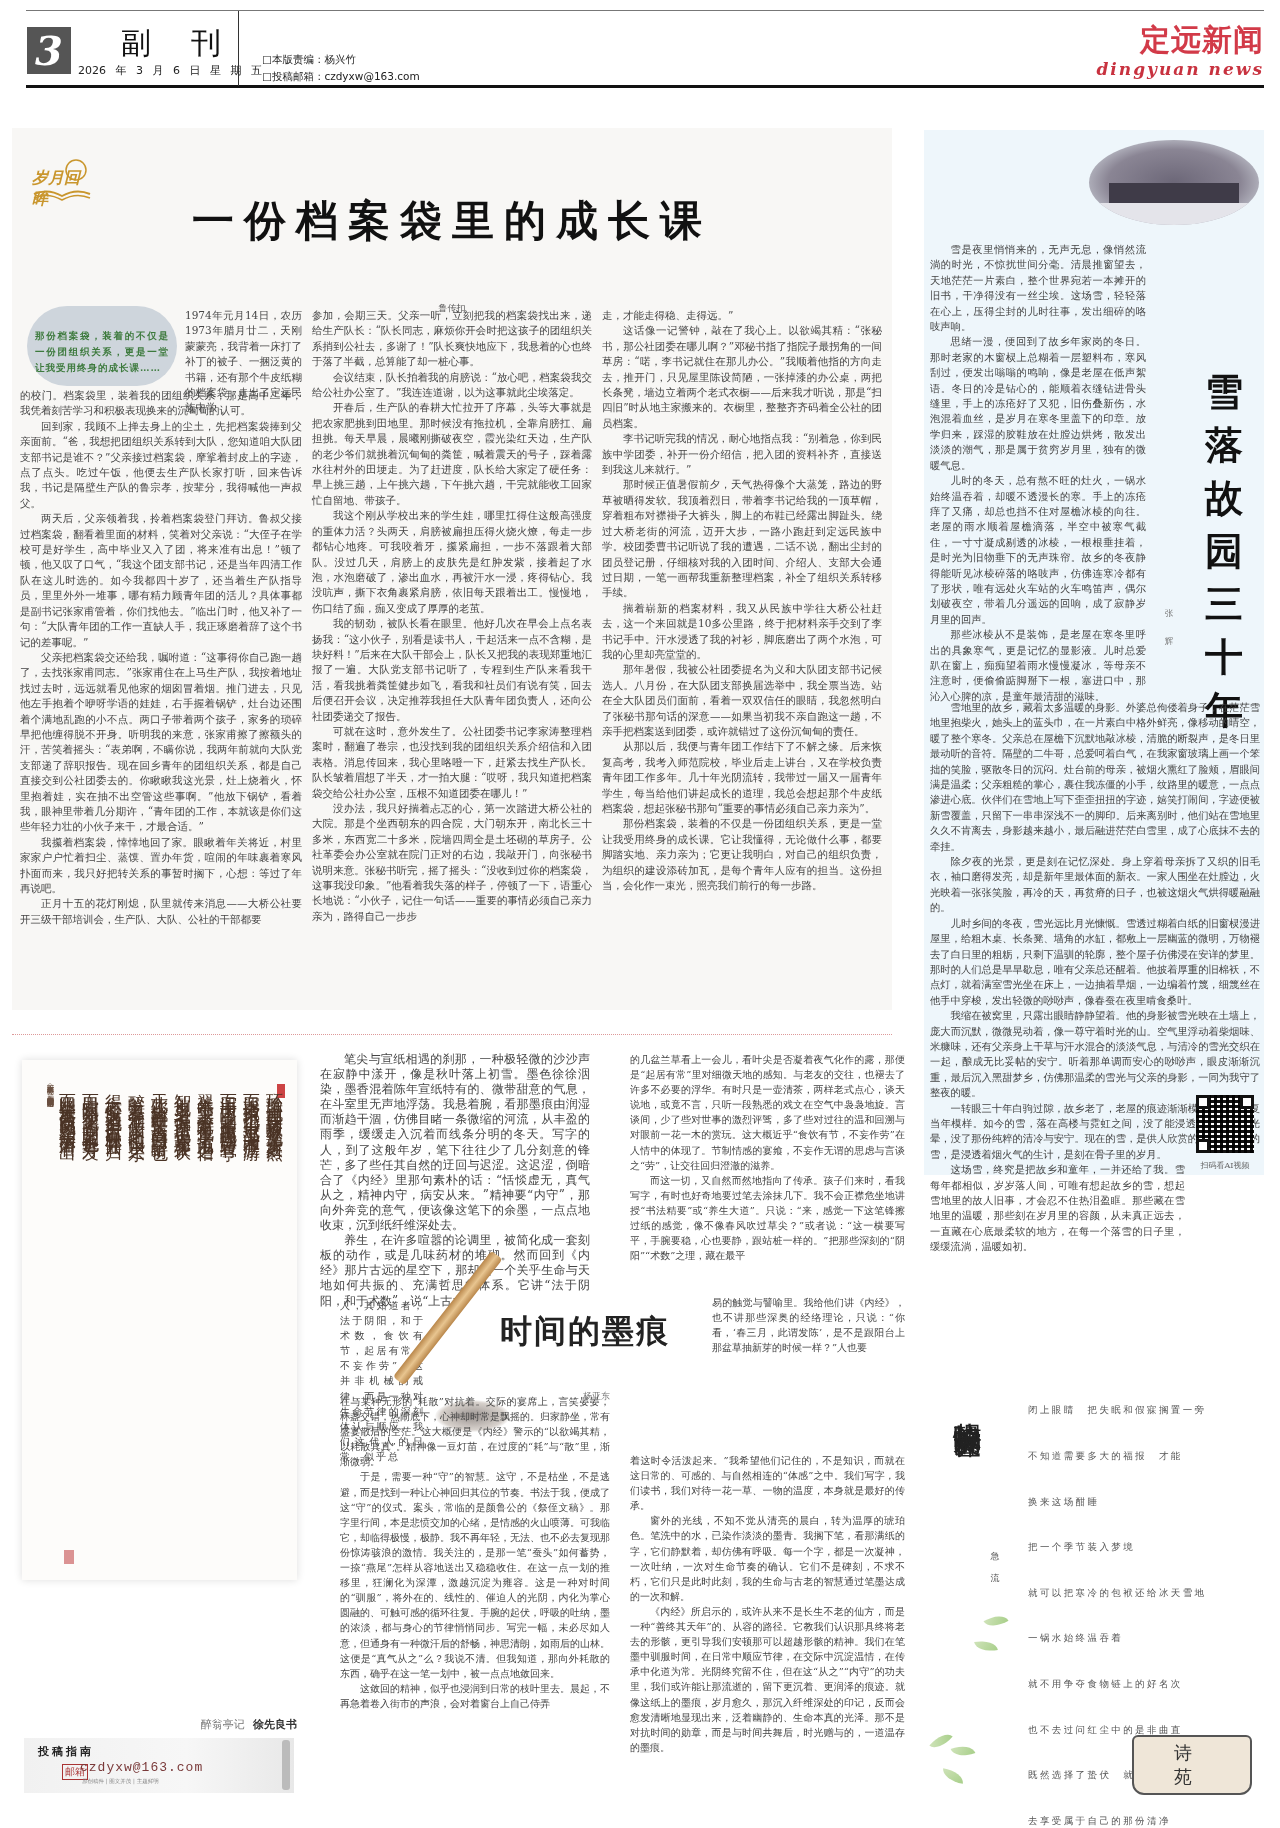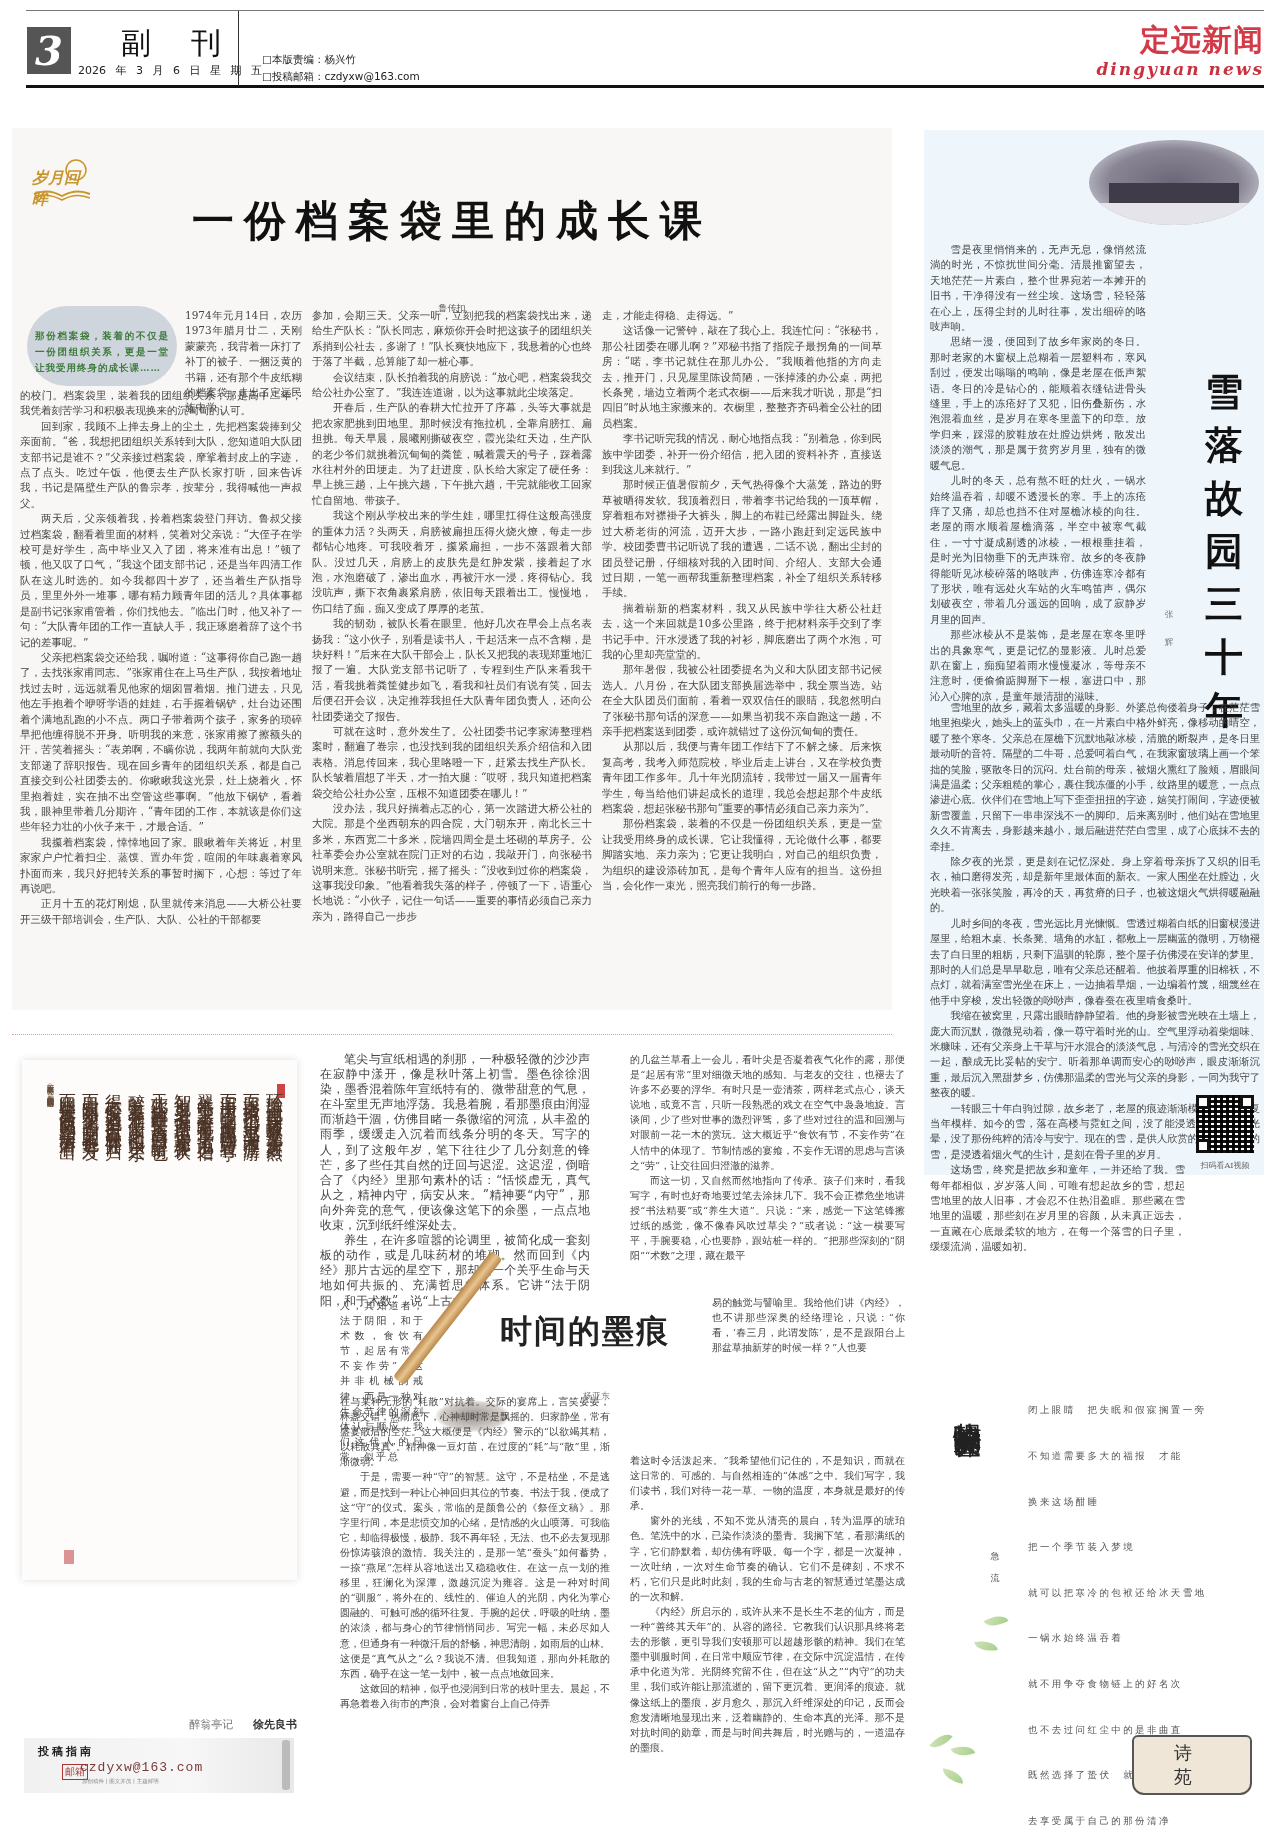--- a/index.html
+++ b/index.html
@@ -27,36 +27,36 @@
   .s1c1-top { position: absolute; left: 173px; top: 180px; width: 117px; font-size: 10.5px; line-height: 15.4px; color: #444; text-align: justify; }
   .s1c2 { left: 300px; top: 180px; width: 280px; }
   .s1c3 { left: 590px; top: 180px; width: 280px; }
   .dotted-sep { position: absolute; left: 12px; width: 880px; border-top: 1px dotted #d99; }
 
   .story2 { position: absolute; left: 924px; top: 130px; width: 340px; height: 1045px; background: #eef6fb; }
   .snow-photo { position: absolute; left: 165px; top: 10px; width: 170px; height: 85px; border-radius: 50%; background: radial-gradient(ellipse at center, #6c6778 0%, #8a8594 55%, #eef6fb 100%); overflow: hidden; }
   .snow-house { position: absolute; bottom: 18px; left: 20px; width: 130px; height: 24px; background: #3f3b48; }
   .snow-ground { position: absolute; bottom: 0; left: 0; width: 100%; height: 22px; background: #e4e4ea; }
   .story2-title { position: absolute; left: 270px; top: 235px; width: 60px; font-family: "DejaVu Serif", serif; font-weight: bold; font-size: 38px; line-height: 53px; color: #111; text-align: center; }
-  .story2-author { position: absolute; left: 238px; top: 470px; width: 14px; font-size: 8.5px; line-height: 28px; color: #777; text-align: center; }
+  .story2-author { position: absolute; left: 238px; top: 470px; width: 14px; font-size: 8.5px; line-height: 28px; color: #777; text-align: center; font-family: Liberation Mono, monospace; }
   .s2c-top { left: 6px; top: 112px; width: 216px; font-size: 10.3px; line-height: 15.4px; }
   .s2c-mid { left: 6px; top: 712px; width: 330px; font-size: 10.3px; line-height: 15.4px; }
   .qr { position: absolute; left: 272px; top: 965px; width: 58px; height: 58px; background:
       repeating-linear-gradient(90deg, #111 0 3px, #fff 3px 6px),
       repeating-linear-gradient(0deg, #111 0 3px, #fff 3px 5px); background-blend-mode: multiply; }
   .qr-corner { position: absolute; width: 14px; height: 14px; border: 3px solid #111; background: #fff; }
   .qr-label { position: absolute; left: 266px; top: 1030px; width: 70px; text-align: center; font-size: 8px; color: #666; }
 
   .story3-art { position: absolute; left: 22px; top: 1060px; width: 275px; height: 520px; background: #fdfcfa; box-shadow: 0 0 8px #ddd; }
   .calli-cols { position: absolute; right: 12px; top: 20px; display: flex; flex-direction: row-reverse; gap: 3px; }
   .calli-col { writing-mode: vertical-rl; font-family: "DejaVu Serif", serif; font-size: 17px; line-height: 20px; color: #4a3325; letter-spacing: 3px; height: 470px; overflow: hidden; }
   .calli-small { writing-mode: vertical-rl; font-size: 7px; color: #6a5040; height: 470px; overflow: hidden; line-height: 10px; }
   .seal { position: absolute; right: 12px; top: 24px; width: 8px; height: 14px; background: #c44; }
   .seal2 { position: absolute; left: 42px; top: 490px; width: 10px; height: 14px; background: #c66; opacity: 0.7; }
-  .art-caption { position: absolute; left: 22px; top: 1717px; width: 275px; text-align: right; font-family: Liberation Mono, monospace; font-size: 11px; color: #777; }
+  .art-caption { position: absolute; left: 22px; top: 1717px; width: 275px; text-align: right; font-family: Liberation Serif, serif; font-size: 11px; color: #777; }
   .art-caption b { color: #333; }
   .submit-banner { position: absolute; left: 24px; top: 1738px; width: 270px; height: 55px; background: linear-gradient(90deg, #f1f1f1, #f7f7f7 60%, #e8e8e8); }
   .submit-title { position: absolute; left: 14px; top: 6px; font-family: "DejaVu Serif", serif; font-weight: bold; font-size: 11px; color: #222; letter-spacing: 3px; }
   .submit-badge { position: absolute; left: 38px; top: 26px; padding: 0 2px; font-size: 10px; color: #a33; border: 1px solid #a33; }
   .submit-email { position: absolute; left: 56px; top: 22px; font-family: Liberation Mono, monospace; font-size: 13px; color: #7a3a3a; letter-spacing: 1px; }
   .submit-sub { position: absolute; left: 58px; top: 40px; font-size: 5.5px; color: #888; }
   .bamboo { position: absolute; right: 4px; top: 2px; width: 8px; height: 50px; background: #bbb; border-radius: 3px; }
 
   .story4-title { position: absolute; left: 500px; top: 1310px; font-family: "DejaVu Serif", serif; font-weight: bold; font-size: 32px; color: #222; letter-spacing: 2px; }
   .story4-author { position: absolute; left: 583px; top: 1390px; font-size: 9px; color: #777; }
@@ -119,21 +119,21 @@
     <p class="noind">参加，会期三天。父亲一听，立刻把我的档案袋找出来，递给生产队长：“队长同志，麻烦你开会时把这孩子的团组织关系捎到公社去，多谢了！”队长爽快地应下，我悬着的心也终于落了半截，总算能了却一桩心事。</p>
     <p>会议结束，队长拍着我的肩膀说：“放心吧，档案袋我交给公社办公室了。”我连连道谢，以为这事就此尘埃落定。</p>
     <p>开春后，生产队的春耕大忙拉开了序幕，头等大事就是把农家肥挑到田地里。那时候没有拖拉机，全靠肩膀扛、扁担挑。每天早晨，晨曦刚撕破夜空，霞光染红天边，生产队的老少爷们就挑着沉甸甸的粪筐，喊着震天的号子，踩着露水往村外的田埂走。为了赶进度，队长给大家定了硬任务：早上挑三趟，上午挑六趟，下午挑六趟，干完就能收工回家忙自留地、带孩子。</p>
     <p>我这个刚从学校出来的学生娃，哪里扛得住这般高强度的重体力活？头两天，肩膀被扁担压得火烧火燎，每走一步都钻心地疼。可我咬着牙，攥紧扁担，一步不落跟着大部队。没过几天，肩膀上的皮肤先是红肿发紫，接着起了水泡，水泡磨破了，渗出血水，再被汗水一浸，疼得钻心。我没吭声，撕下衣角裹紧肩膀，依旧每天跟着出工。慢慢地，伤口结了痂，痂又变成了厚厚的老茧。</p>
     <p>我的韧劲，被队长看在眼里。他好几次在早会上点名表扬我：“这小伙子，别看是读书人，干起活来一点不含糊，是块好料！”后来在大队干部会上，队长又把我的表现郑重地汇报了一遍。大队党支部书记听了，专程到生产队来看我干活，看我挑着粪筐健步如飞，看我和社员们有说有笑，回去后便召开会议，决定推荐我担任大队青年团负责人，还向公社团委递交了报告。</p>
     <p>可就在这时，意外发生了。公社团委书记李家涛整理档案时，翻遍了卷宗，也没找到我的团组织关系介绍信和入团表格。消息传回来，我心里咯噔一下，赶紧去找生产队长。队长皱着眉想了半天，才一拍大腿：“哎呀，我只知道把档案袋交给公社办公室，压根不知道团委在哪儿！”</p>
     <p>没办法，我只好揣着忐忑的心，第一次踏进大桥公社的大院。那是个坐西朝东的四合院，大门朝东开，南北长三十多米，东西宽二十多米，院墙四周全是土坯砌的草房子。公社革委会办公室就在院门正对的右边，我敲开门，向张秘书说明来意。张秘书听完，摇了摇头：“没收到过你的档案袋，这事我没印象。”他看着我失落的样子，停顿了一下，语重心长地说：“小伙子，记住一句话——重要的事情必须自己亲力亲为，路得自己一步步</p>
   </div>
   <div class="col s1c3">
     <p class="noind">走，才能走得稳、走得远。”</p>
-    <p>这话像一记警钟，敲在了我心上。我连忙问：“张秘书，那公社团委在哪儿啊？”邓秘书指了指院子最拐角的一间草房：“喏，李书记就住在那儿办公。”我顺着他指的方向走去，推开门，只见屋里陈设简陋，一张掉漆的办公桌，两把长条凳，墙边立着两个老式衣橱——后来我才听说，那是“扫四旧”时从地主家搬来的。衣橱里，整整齐齐码着全公社的团员档案。</p>
+    <p>这话像一记警钟，敲在了我心上。以欲竭其精：“张秘书，那公社团委在哪儿啊？”邓秘书指了指院子最拐角的一间草房：“喏，李书记就住在那儿办公。”我顺着他指的方向走去，推开门，只见屋里陈设简陋，一张掉漆的办公桌，两把长条凳，墙边立着两个老式衣橱——后来我才听说，那是“扫四旧”时从地主家搬来的。衣橱里，整整齐齐码着全公社的团员档案。</p>
     <p>李书记听完我的情况，耐心地指点我：“别着急，你到民族中学团委，补开一份介绍信，把入团的资料补齐，直接送到我这儿来就行。”</p>
     <p>那时候正值暑假前夕，天气热得像个大蒸笼，路边的野草被晒得发软。我顶着烈日，带着李书记给我的一顶草帽，穿着粗布对襟褂子大裤头，脚上的布鞋已经露出脚趾头。绕过大桥老街的河流，迈开大步，一路小跑赶到定远民族中学。校团委曹书记听说了我的遭遇，二话不说，翻出尘封的团员登记册，仔细核对我的入团时间、介绍人、支部大会通过日期，一笔一画帮我重新整理档案，补全了组织关系转移手续。</p>
     <p>揣着崭新的档案材料，我又从民族中学往大桥公社赶去，这一个来回就是10多公里路，终于把材料亲手交到了李书记手中。汗水浸透了我的衬衫，脚底磨出了两个水泡，可我的心里却亮堂堂的。</p>
     <p>那年暑假，我被公社团委提名为义和大队团支部书记候选人。八月份，在大队团支部换届选举中，我全票当选。站在全大队团员们面前，看着一双双信任的眼睛，我忽然明白了张秘书那句话的深意——如果当初我不亲自跑这一趟，不亲手把档案送到团委，或许就错过了这份沉甸甸的责任。</p>
     <p>从那以后，我便与青年团工作结下了不解之缘。后来恢复高考，我考入师范院校，毕业后走上讲台，又在学校负责青年团工作多年。几十年光阴流转，我带过一届又一届青年学生，每当给他们讲起成长的道理，我总会想起那个牛皮纸档案袋，想起张秘书那句“重要的事情必须自己亲力亲为”。</p>
     <p>那份档案袋，装着的不仅是一份团组织关系，更是一堂让我受用终身的成长课。它让我懂得，无论做什么事，都要脚踏实地、亲力亲为；它更让我明白，对自己的组织负责，为组织的建设添砖加瓦，是每个青年人应有的担当。这份担当，会化作一束光，照亮我们前行的每一步路。</p>
   </div>
 </article>
 <div class="dotted-sep" style="top:1034px"></div>
 

